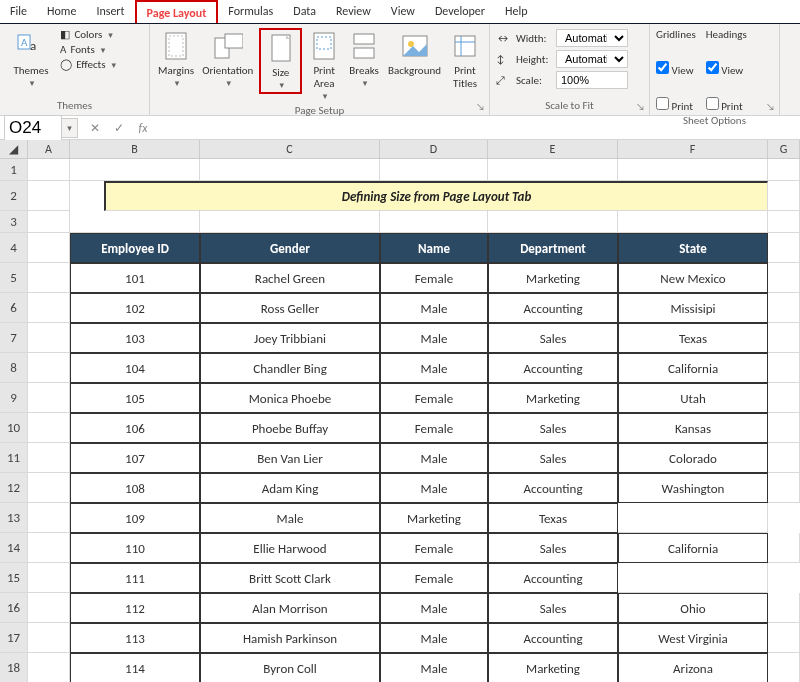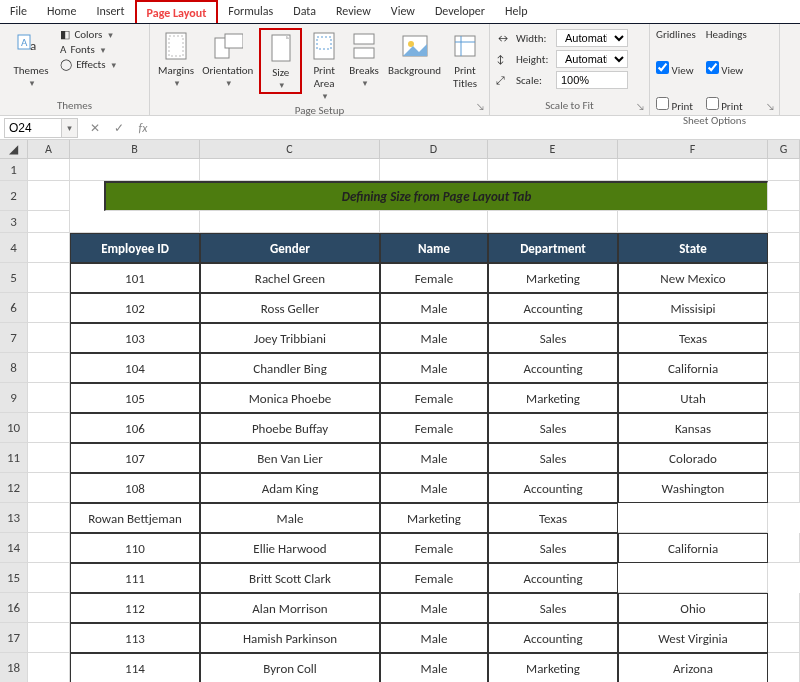--- a/index.html
+++ b/index.html
@@ -22,36 +22,36 @@
 .themes-side-item { display: flex; align-items: center; gap: 4px; }
 .dropdown-arrow::after { content: "▾"; font-size: 9px; color: #666; margin-left: 2px; }
 .scale-row { display: grid; grid-template-columns: 18px 38px 72px; align-items: center; gap: 2px; font-size: 11px; height: 20px; }
 .scale-input { border: 1px solid #ccc; background: #fff; font-size: 11px; padding: 1px 4px; height: 18px; }
 .check-col { display: flex; flex-direction: column; font-size: 11px; gap: 20px; }
 .check-col .hdr { font-size: 11px; color: #333; }
 .dlg-launcher { position: absolute; bottom: 2px; right: 4px; font-size: 10px; color: #888; cursor: pointer; }
 
 
 .formula-bar-row { display: flex; align-items: center; border-bottom: 1px solid #d4d4d4; height: 24px; background: #fff; }
-.name-box { width: 58px; border: 1px solid #ccc; margin: 2px 0 2px 4px; padding: 2px 4px; font-size: 12px; }
+.name-box { width: 58px; border: 1px solid #ccc; margin: 2px 0 2px 4px; padding: 2px 4px; font-size: 17px; }
 .name-box-dd { width: 16px; border: 1px solid #ccc; border-left: none; background: #f3f2f1; text-align: center; font-size: 9px; color: #666; height: 20px; line-height: 18px; margin-right: 8px; }
 .fx-controls { display: flex; gap: 6px; align-items: center; color: #888; font-size: 12px; }
 .fx-btn { width: 18px; text-align: center; cursor: pointer; }
 .formula-input { flex: 1; border: none; padding: 2px 6px; font-size: 12px; }
 
 
 .grid-wrap { position: relative; }
 .col-headers { display: grid; grid-template-columns: 28px 42px 130px 180px 108px 130px 150px 32px; background: #e6e6e6; border-bottom: 1px solid #ccc; }
 .col-header { border-right: 1px solid #ccc; text-align: center; font-size: 12px; padding: 2px 0; color: #444; }
 .row { display: grid; grid-template-columns: 28px 42px 130px 180px 108px 130px 150px 32px; }
 .row .cell { border-right: 1px solid #d9d9d9; border-bottom: 1px solid #d9d9d9; padding: 3px 6px; font-size: 13px; min-height: 22px; display: flex; align-items: center; }
 .row-header { background: #e6e6e6; border-right: 1px solid #ccc; text-align: center; font-size: 12px; color: #444; padding: 3px 0; justify-content: center;}
 .row.tall .cell { min-height: 30px; }
 
-.title-banner { grid-column: 2 / span 6; background: #4d7c0f; font-style: italic; font-weight: bold; font-size: 15px; color: #222; justify-content: center; border: 2px solid #333; margin-left: 34px; }
+.title-banner { grid-column: 2 / span 6; background: #fef9c3; font-style: italic; font-weight: bold; font-size: 15px; color: #222; justify-content: center; border: 2px solid #333; margin-left: 34px; }
 .tbl-head { background: #2c4964; color: #fff; font-weight: bold; font-size: 14px; justify-content: center; border: 1px solid #333 !important; }
 .tbl-cell { border: 1px solid #333 !important; justify-content: center; font-size: 13px; background: #fff; }
 .blank { background: #fff; }
 </style>
 </head>
 <body>
 
 <div class="menubar">
   <div class="menu-item">File</div>
   <div class="menu-item">Home</div>
@@ -351,21 +351,21 @@
     <div class="cell tbl-cell">108</div>
     <div class="cell tbl-cell">Adam King</div>
     <div class="cell tbl-cell">Male</div>
     <div class="cell tbl-cell">Accounting</div>
     <div class="cell tbl-cell">Washington</div>
     <div class="cell blank"></div>
       </div>
       <div class="row tall">
     <div class="cell row-header">13</div>
     <div class="cell blank"></div>
-    <div class="cell tbl-cell">Rowan Bettjeman</div>
+    <div class="cell tbl-cell">109</div>
     <div class="cell tbl-cell">Male</div>
     <div class="cell tbl-cell">Marketing</div>
     <div class="cell tbl-cell">Texas</div>
     <div class="cell blank"></div>
       </div>
       <div class="row tall">
     <div class="cell row-header">14</div>
     <div class="cell blank"></div>
     <div class="cell tbl-cell">110</div>
     <div class="cell tbl-cell">Ellie Harwood</div>

